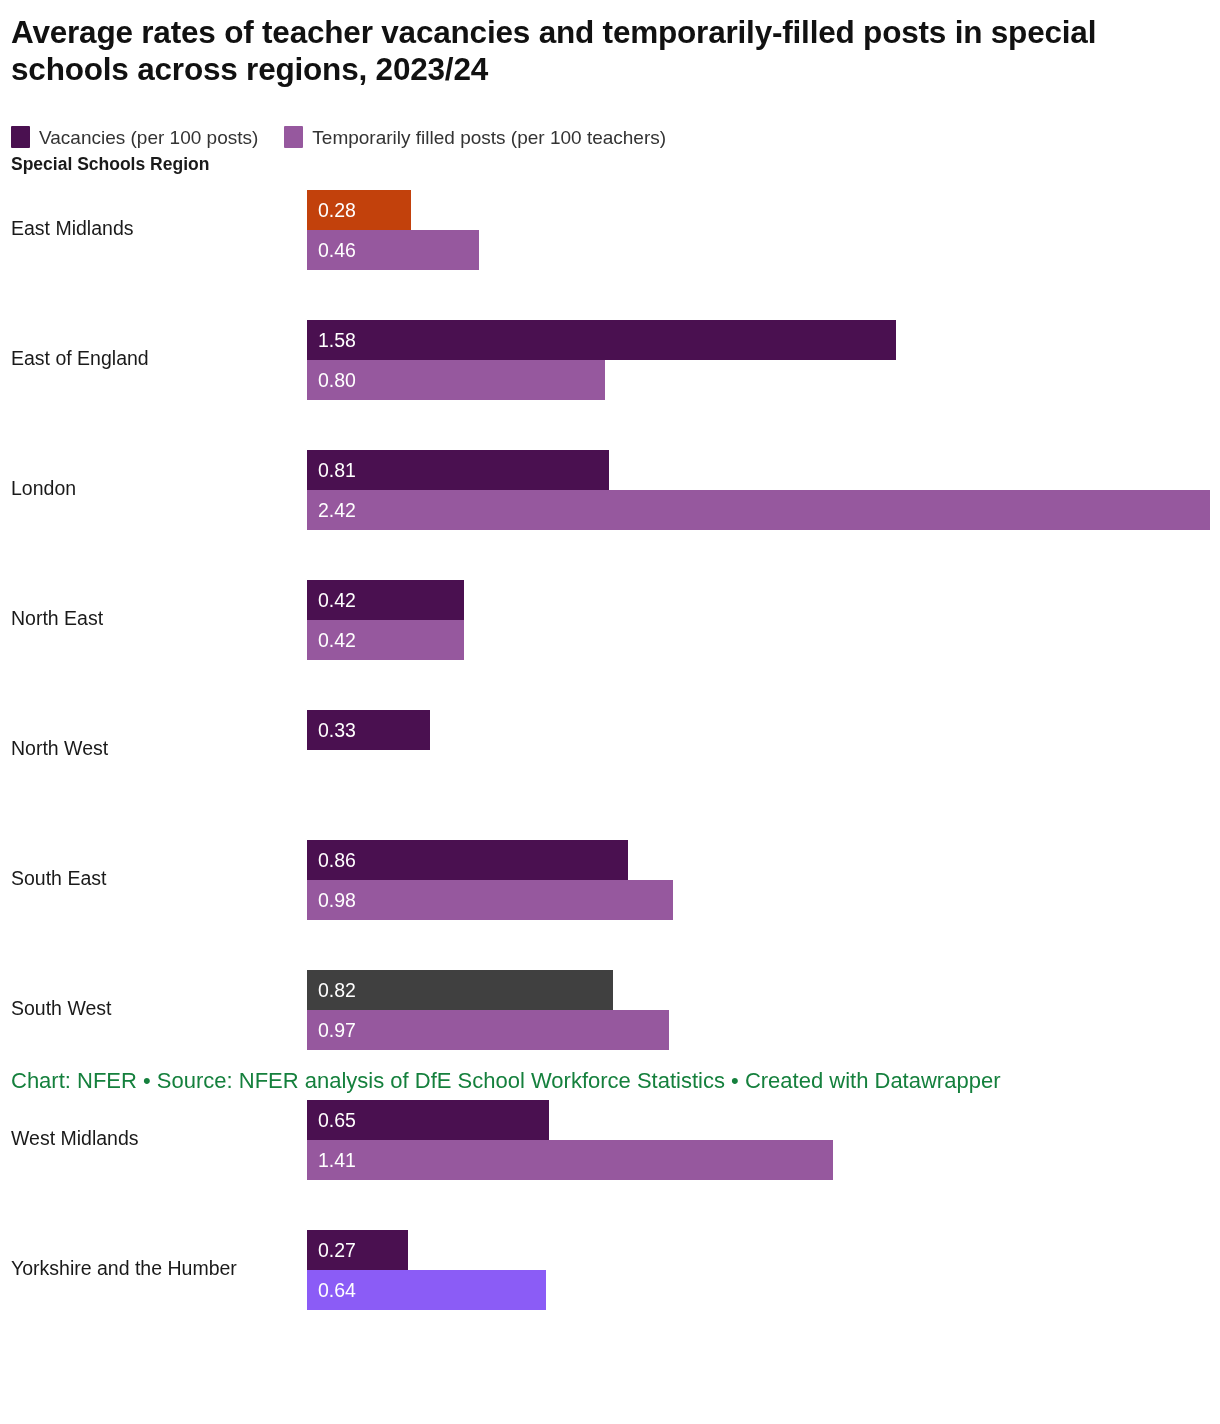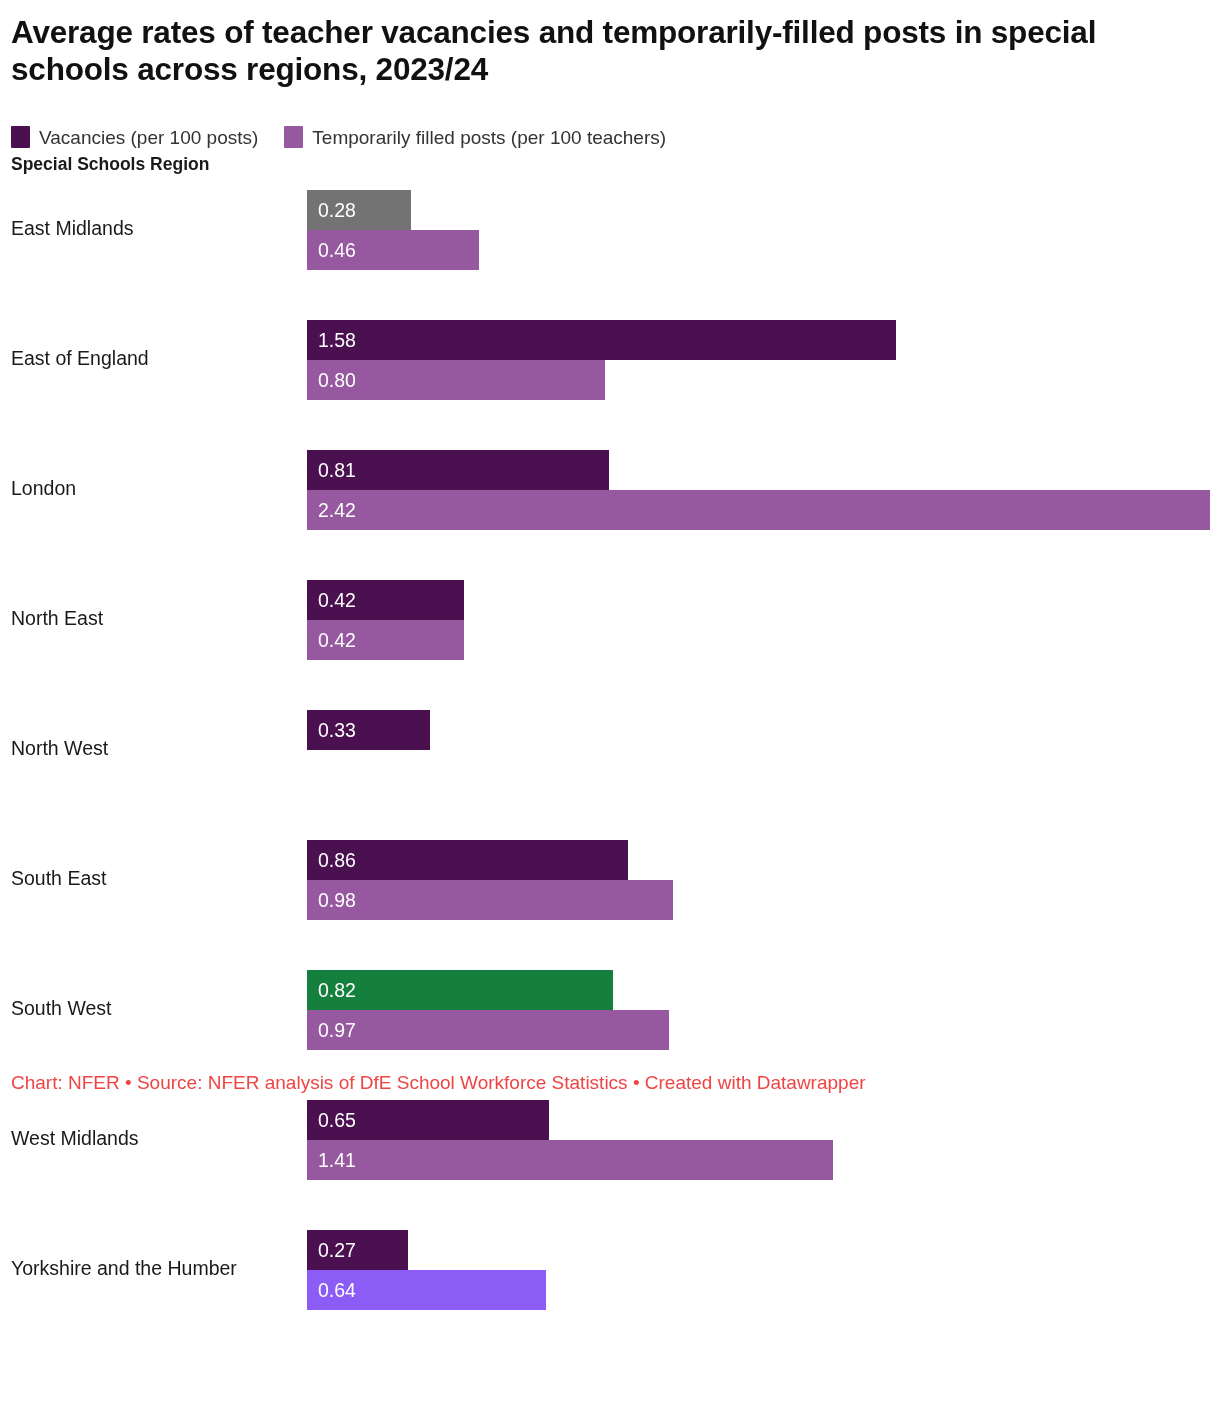--- a/index.html
+++ b/index.html
@@ -119,22 +119,22 @@
     color: #ffffff;
     line-height: 1;
     white-space: nowrap;
   }
 
   
   .footer {
     position: absolute;
     left: 11px;
     bottom: 22px;
-    font-size: 19px;
-    color: #ef4444;
+    font-size: 22px;
+    color: #15803d;
     white-space: nowrap;
   }
 </style>
 </head>
 <body>
 
 <div class="chart-root">
 
   <h1 class="title">Average rates of teacher vacancies and temporarily-filled posts in special schools across regions, 2023/24</h1>
 
@@ -148,21 +148,21 @@
       <span class="legend-label">Temporarily filled posts (per 100 teachers)</span>
     </div>
   </div>
 
   <div class="group-header">Special Schools Region</div>
 
   <div class="bars-area">
       <div class="bar-group">
         <div class="group-label">East Midlands</div>
         <div class="bar-row top">
-          <div class="bar" style="width: 104.44px; background: #737373;">
+          <div class="bar" style="width: 104.44px; background: #c2410c;">
             <span class="bar-value">0.28</span>
           </div>
         </div>
         <div class="bar-row bottom">
           <div class="bar" style="width: 171.58px; background: rgb(150, 88, 158); text-align: center;">
             <span class="bar-value">0.46</span>
           </div>
         </div>
       </div>
       <div class="bar-group">
@@ -221,21 +221,21 @@
         </div>
         <div class="bar-row bottom">
           <div class="bar" style="width: 365.54px; background: rgb(150, 88, 158);">
             <span class="bar-value">0.98</span>
           </div>
         </div>
       </div>
       <div class="bar-group">
         <div class="group-label">South West</div>
         <div class="bar-row top">
-          <div class="bar" style="width: 305.86px; background: #15803d;">
+          <div class="bar" style="width: 305.86px; background: #404040;">
             <span class="bar-value">0.82</span>
           </div>
         </div>
         <div class="bar-row bottom">
           <div class="bar" style="width: 361.81px; background: rgb(150, 88, 158);">
             <span class="bar-value">0.97</span>
           </div>
         </div>
       </div>
       <div class="bar-group">

